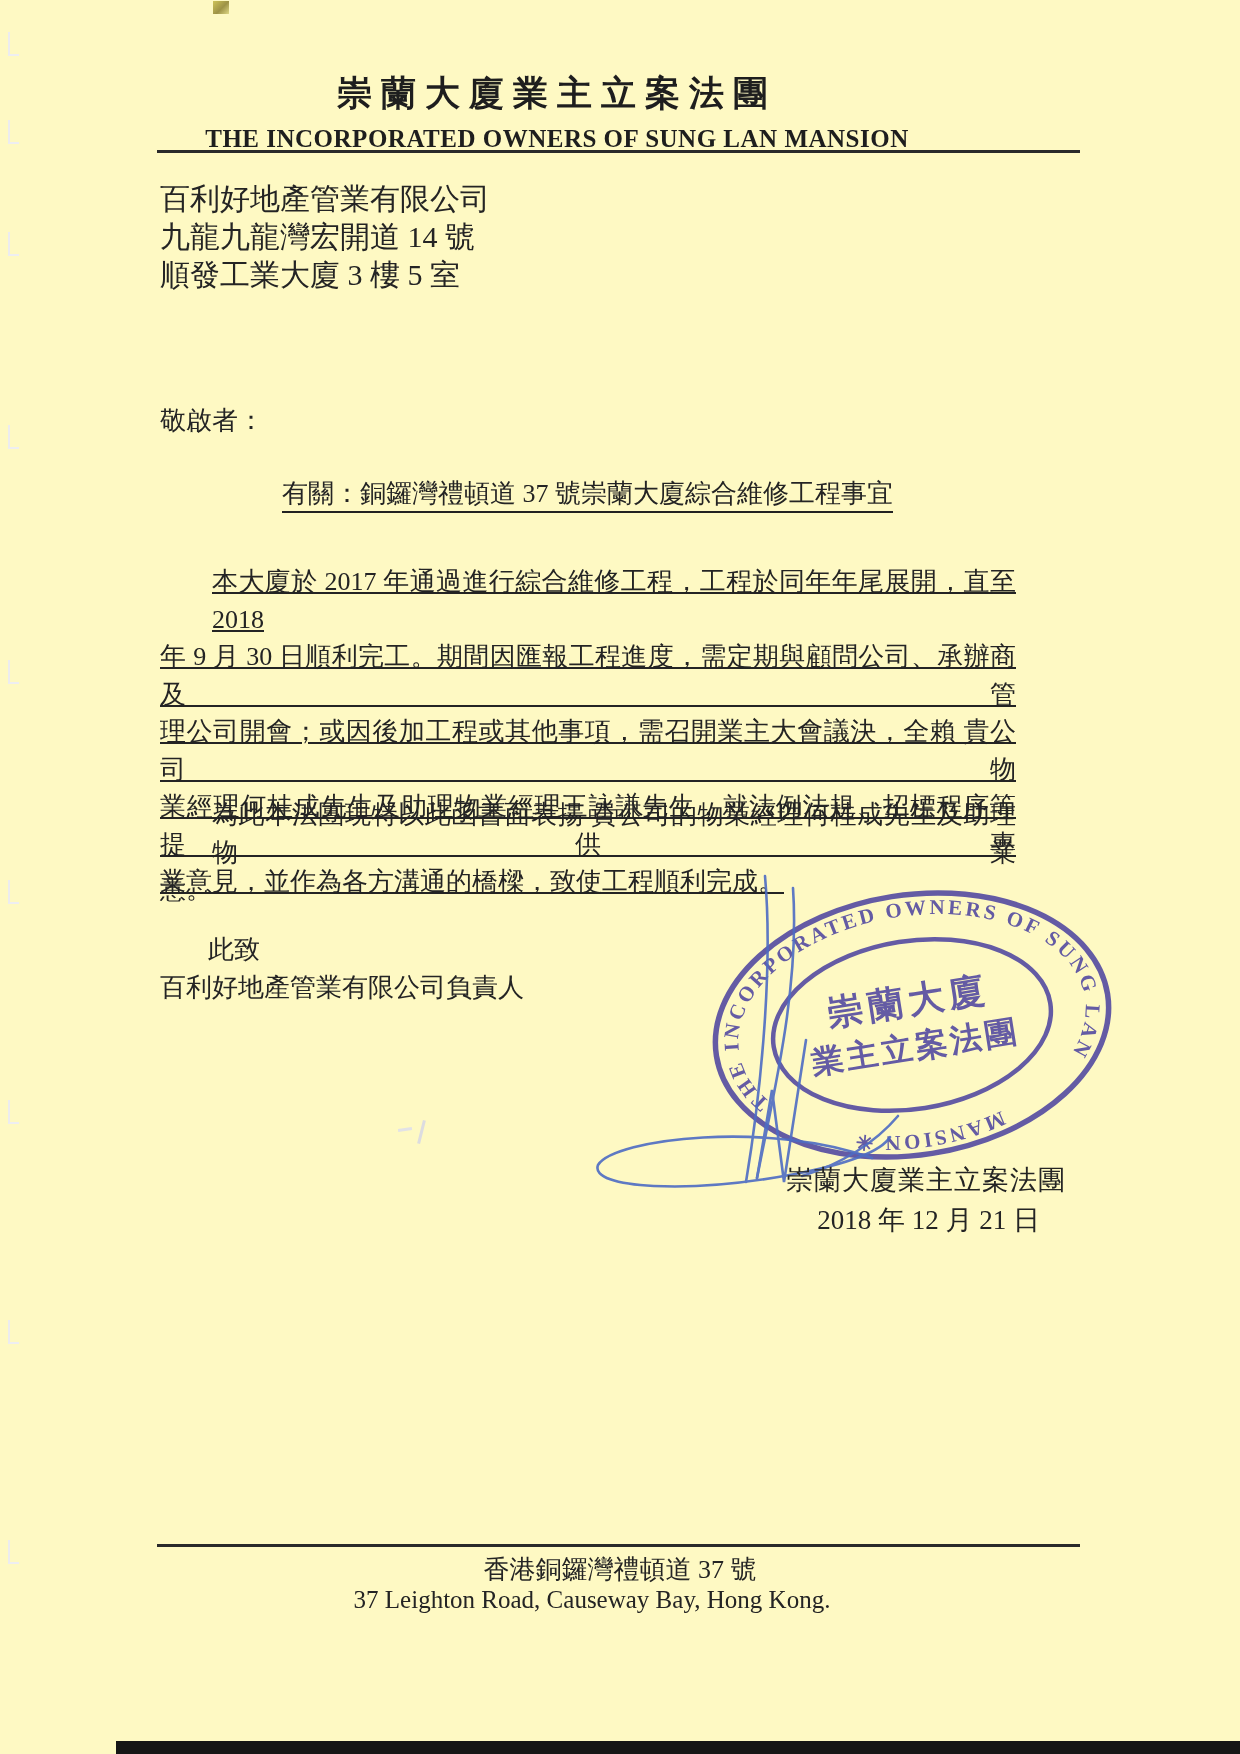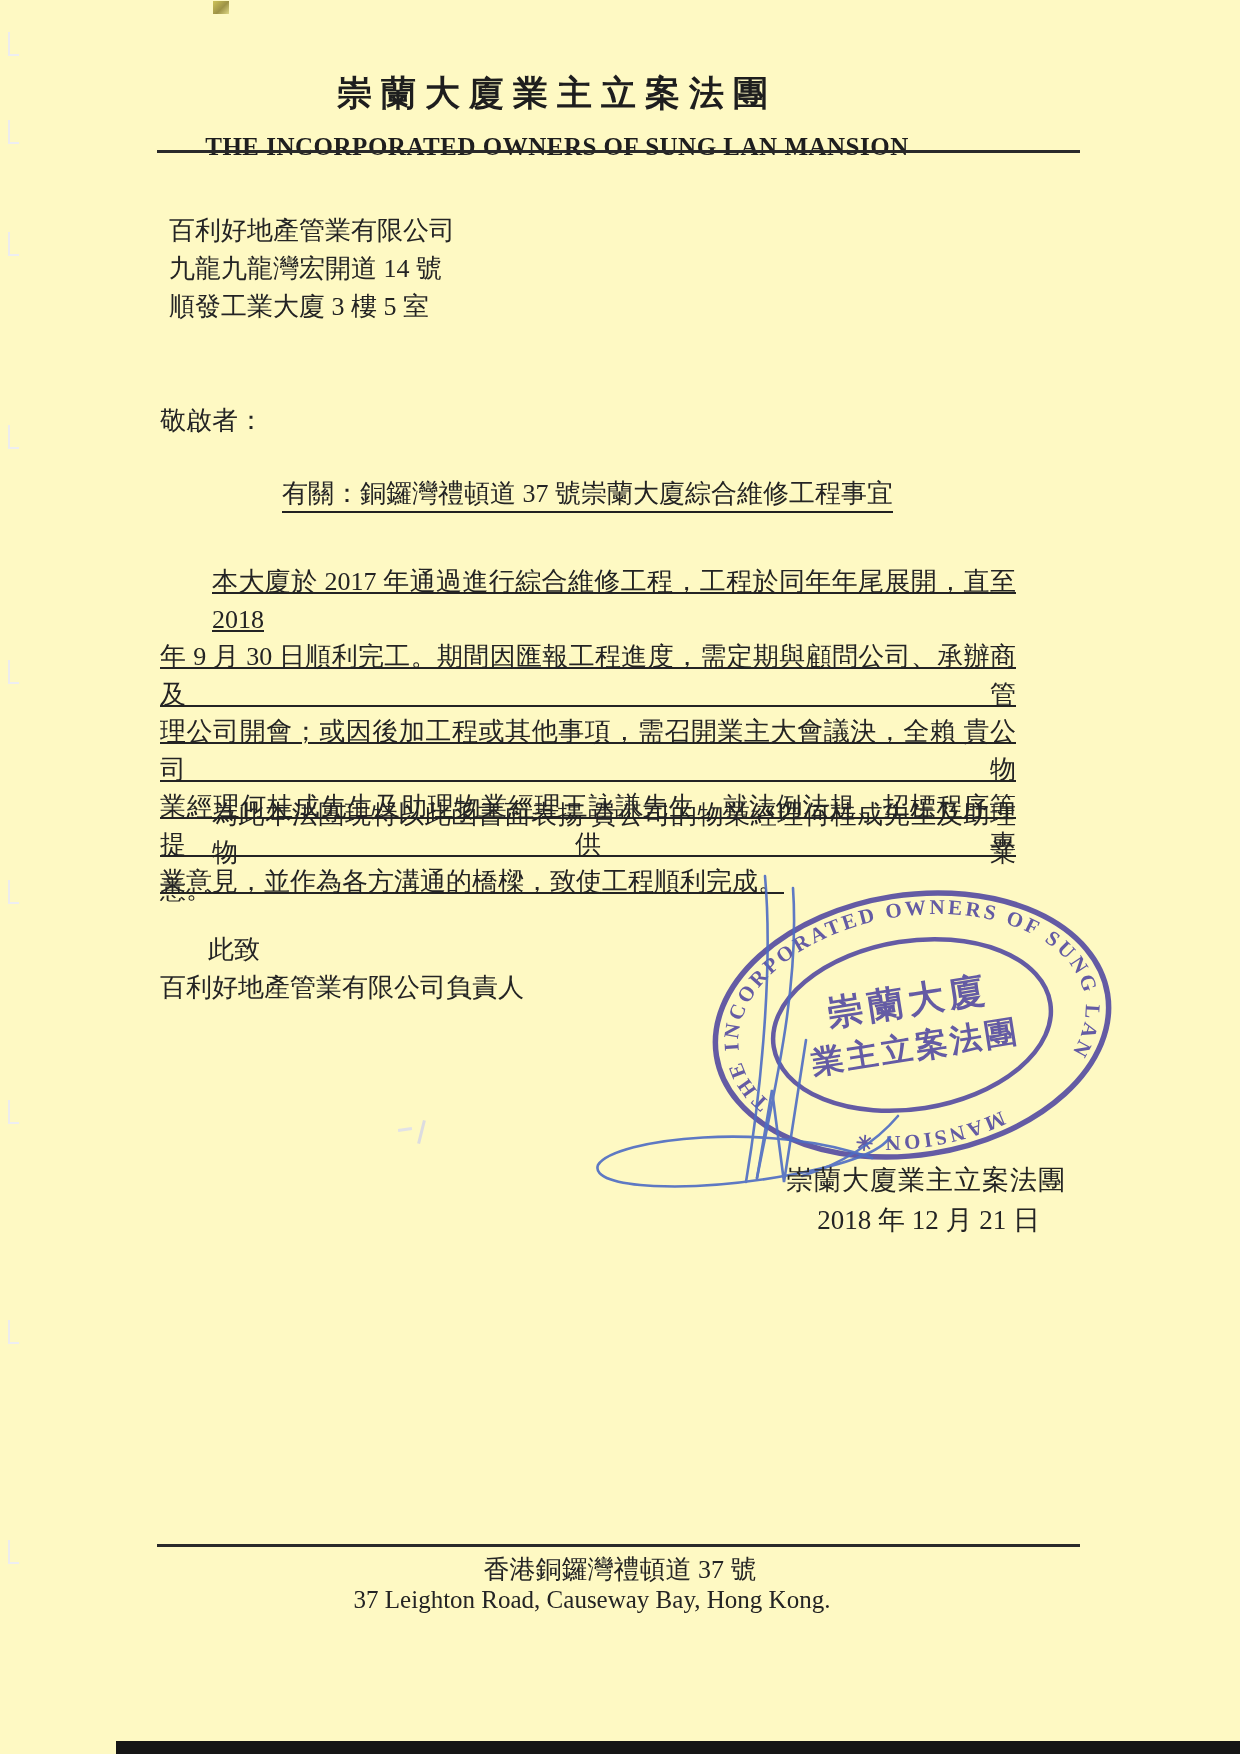--- a/index.html
+++ b/index.html
@@ -3,24 +3,24 @@
 <meta charset="utf-8">
 <style>
   html,body { margin:0; padding:0; background:#ffffff; }
   .page {
     position:relative; width:1240px; height:1754px; background:#fef9c3;
     font-family:"Liberation Serif", serif; color:#242424; overflow:hidden;
   }
   
   .letterhead { position:absolute; left:157px; top:70px; width:800px; text-align:center; }
   .title-zh { font-size:35px; font-weight:bold; letter-spacing:9px; color:#1e1e1e; white-space:nowrap; }
-  .title-en { margin-top:16px; font-size:25px; font-weight:bold; letter-spacing:0.5px; color:#1e1e1e; white-space:nowrap; }
+  .title-en { margin-top:8px; font-size:25px; font-weight:bold; letter-spacing:0.5px; color:#1e1e1e; white-space:nowrap; }
   .header-rule { position:absolute; left:157px; top:150px; width:923px; height:3px; background:#2a2a2a; }
   
-  .recipient { position:absolute; left:160px; top:212px; font-size:26px; line-height:38px;margin-left:9px; }
+  .recipient { position:absolute; left:160px; top:180px; font-size:30px; line-height:38px; }
   
   .salutation { position:absolute; left:160px; top:403px; font-size:26px; }
   
   .subject { position:absolute; left:160px; top:476px; width:855px; text-align:center; font-size:26px; font-weight:normal; }
   .subject span { border-bottom:2.5px solid #222; padding-bottom:3px; }
   
   .para { position:absolute; left:160px; width:856px; font-size:26px; line-height:37.5px; }
   .p1 { top:563px;text-decoration:underline; }
   .p2 { top:788px;margin-top:8px; }
   .jline { text-align:justify; text-align-last:justify; }

